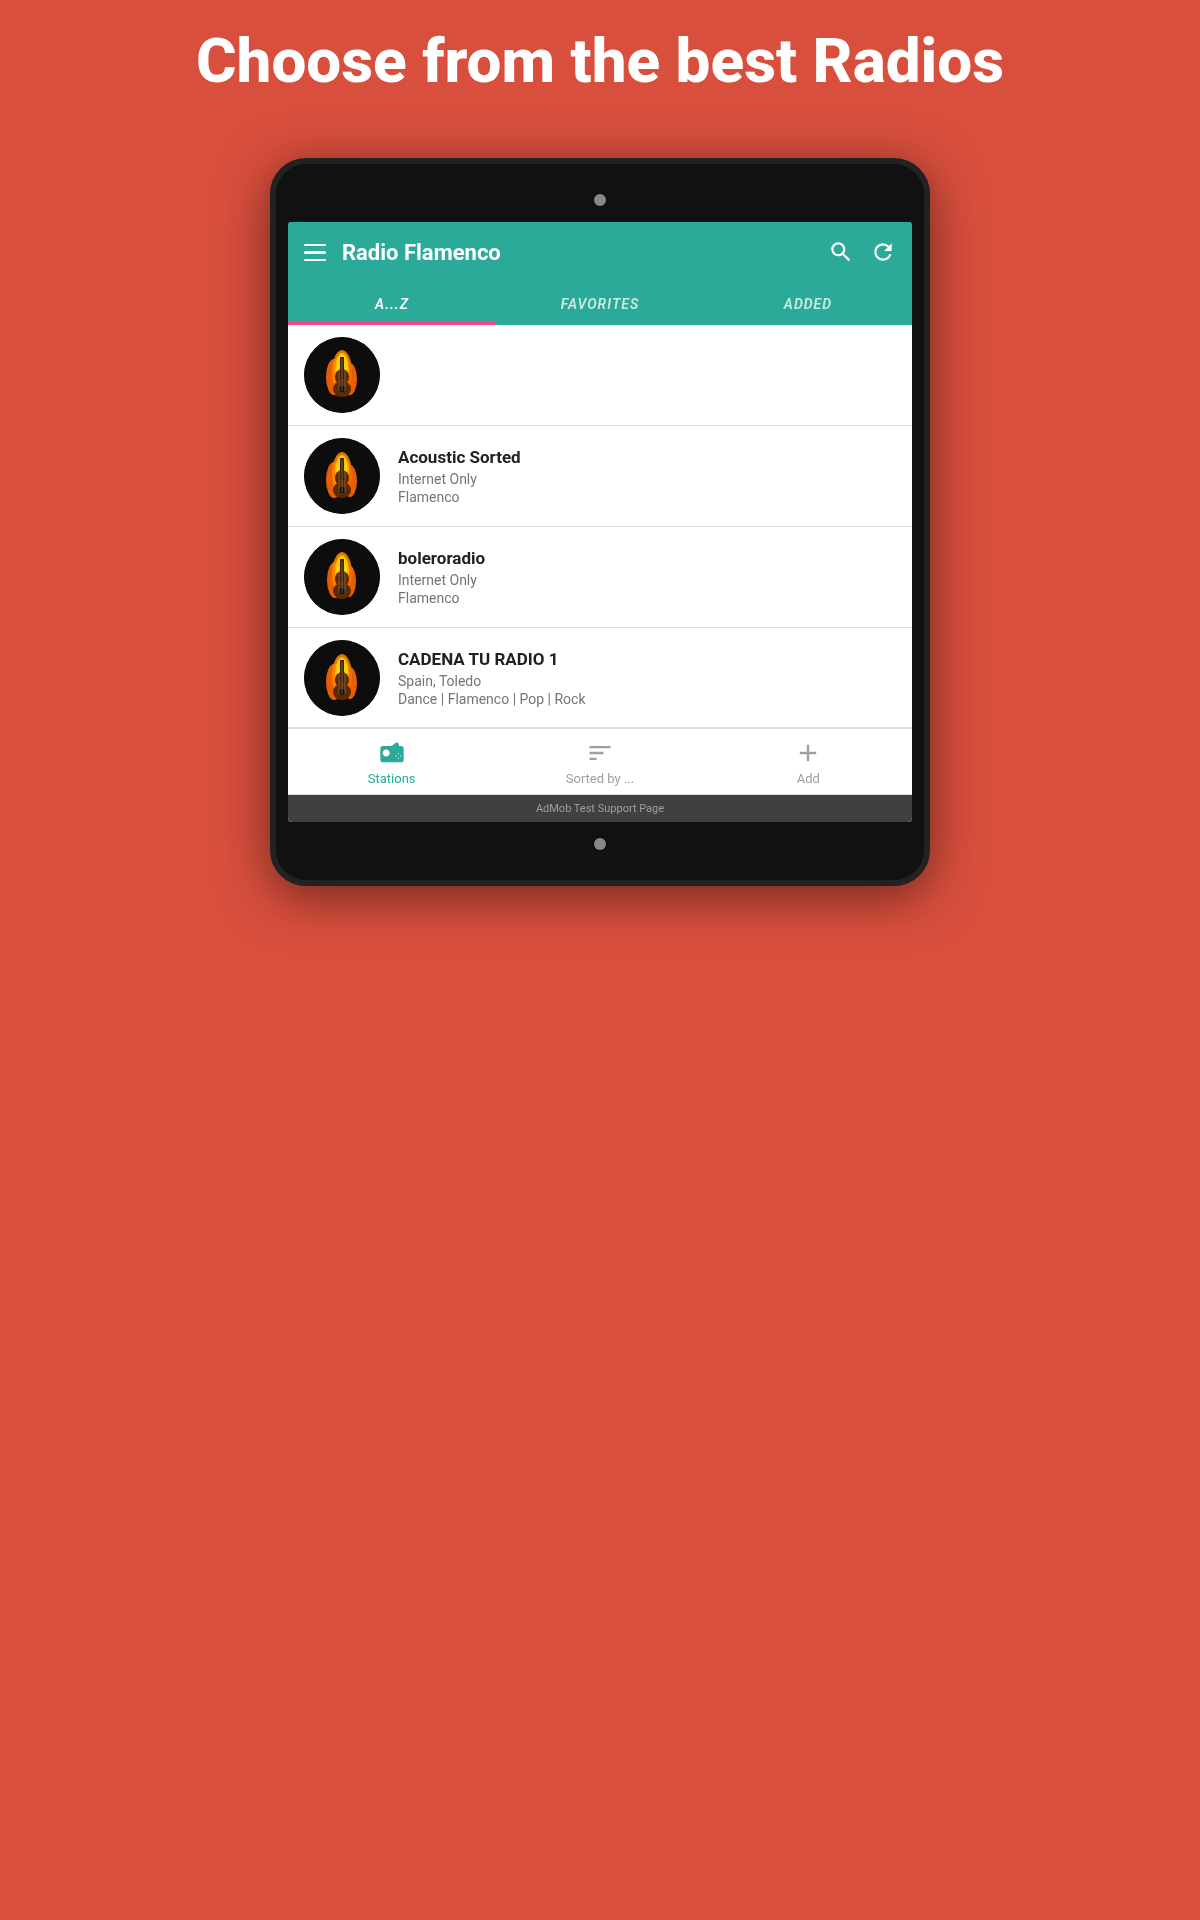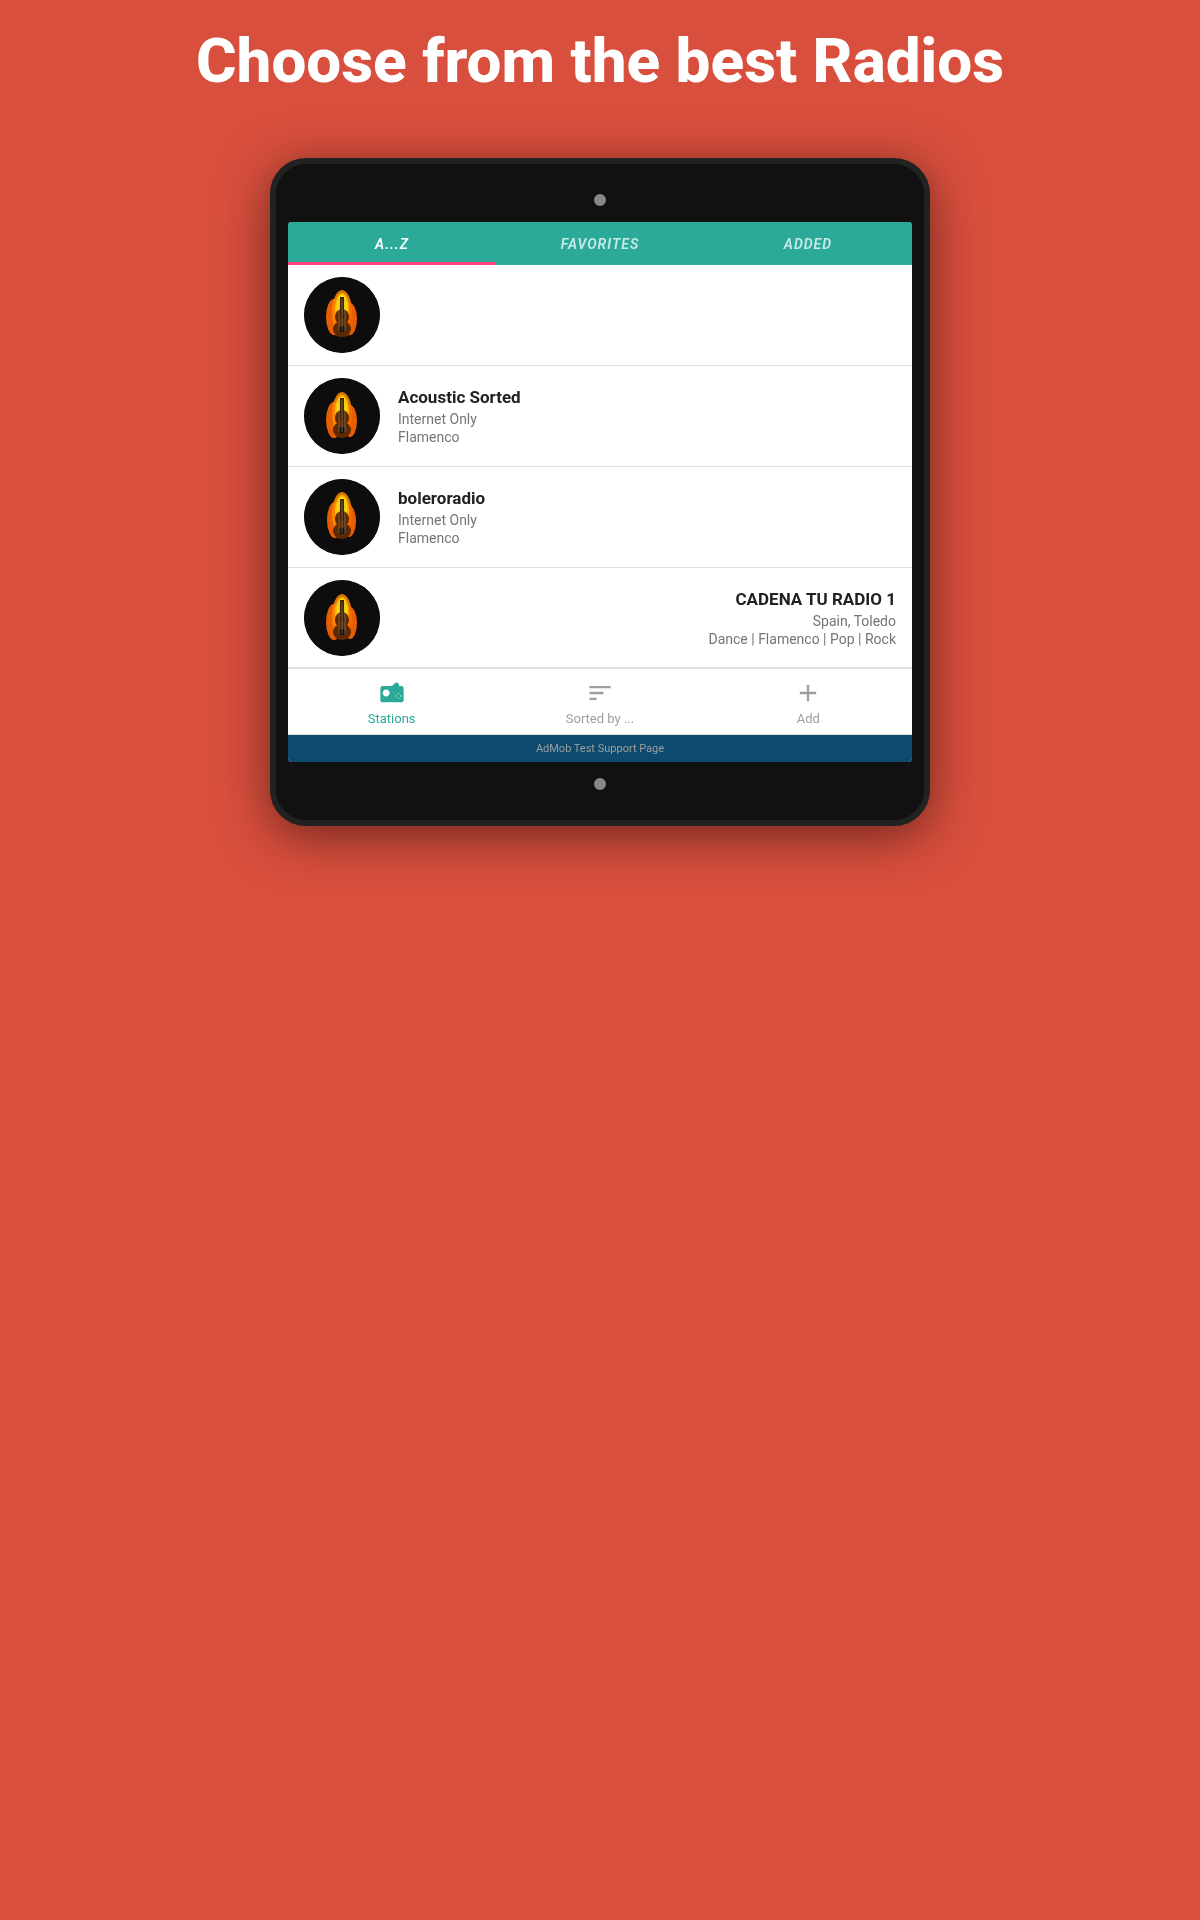--- a/index.html
+++ b/index.html
@@ -202,21 +202,21 @@
     }
 
     .bottom-nav-divider {
       width: 1px;
       background: #ddd;
       margin: 8px 0;
     }
 
     
     .bottom-hint {
-      background: #0c4a6e;
+      background: #404040;
       height: 28px;
       border-top: 1px solid #e0e0e0;
       display: flex;
       align-items: center;
       justify-content: center;
     }
 
     .bottom-hint-text {
       font-size: 11px;
       color: #9e9e9e;
@@ -227,20 +227,36 @@
 
 <h1 class="page-title">Choose from the best Radios</h1>
 
 <div class="device-wrapper">
   <div class="device-frame">
 
     <div class="device-dot-top"></div>
 
     <div class="app-screen">
 
+      <div class="app-bar">
+        <div class="hamburger-icon">
+          <span></span>
+            <span></span>
+            <span></span>
+        </div>
+        <span class="app-bar-title">Radio Flamenco</span>
+
+        <svg width="26" height="26" viewBox="0 0 24 24" fill="white">
+          <path d="M15.5 14h-.79l-.28-.27A6.471 6.471 0 0 0 16 9.5 6.5 6.5 0 1 0 9.5 16c1.61 0 3.09-.59 4.23-1.57l.27.28v.79l5 4.99L20.49 19l-4.99-5zm-6 0C7.01 14 5 11.99 5 9.5S7.01 5 9.5 5 14 7.01 14 9.5 11.99 14 9.5 14z"></path>
+        </svg>
+
+        <svg width="26" height="26" viewBox="0 0 24 24" fill="white">
+          <path d="M17.65 6.35A7.958 7.958 0 0 0 12 4c-4.42 0-7.99 3.58-7.99 8s3.57 8 7.99 8c3.73 0 6.84-2.55 7.73-6h-2.08A5.99 5.99 0 0 1 12 18c-3.31 0-6-2.69-6-6s2.69-6 6-6c1.66 0 3.14.69 4.22 1.78L13 11h7V4l-2.35 2.35z"></path>
+        </svg>
+      </div>
 
       <div class="tabs-bar">
         <div class="tab-item active">A...Z</div>
         <div class="tab-item">FAVORITES</div>
         <div class="tab-item">ADDED</div>
       </div>
 
       <div class="station-list">
 
         <div class="station-item">
@@ -310,21 +326,21 @@
               <line x1="41" y1="22" x2="41" y2="54" stroke="#999" stroke-width="0.5"></line>
             </svg>
           </div>
           <div class="station-info">
             <div class="station-name">boleroradio</div>
             <div class="station-country">Internet Only</div>
             <div class="station-genre">Flamenco</div>
           </div>
         </div>
 
-        <div class="station-item" style="height: 100px; overflow: hidden; text-align: right;">
+        <div class="station-item" style="height: 100px; overflow: hidden;">
           <div class="station-avatar">
             <svg class="guitar-flame" viewBox="0 0 76 76" xmlns="http://www.w3.org/2000/svg">
               <circle cx="38" cy="38" r="38" fill="#0d0d0d"></circle>
               <ellipse cx="30" cy="42" rx="8" ry="18" fill="#ff6600" opacity="0.9"></ellipse>
               <ellipse cx="38" cy="36" rx="10" ry="22" fill="#ff8c00" opacity="0.85"></ellipse>
               <ellipse cx="46" cy="43" rx="7" ry="16" fill="#ff6600" opacity="0.9"></ellipse>
               <ellipse cx="38" cy="33" rx="7" ry="16" fill="#ffcc00" opacity="0.8"></ellipse>
               <ellipse cx="38" cy="31" rx="5" ry="12" fill="#ffff00" opacity="0.6"></ellipse>
               <ellipse cx="38" cy="52" rx="9" ry="8" fill="#5c2900"></ellipse>
               <ellipse cx="38" cy="40" rx="7" ry="8" fill="#5c2900"></ellipse>

